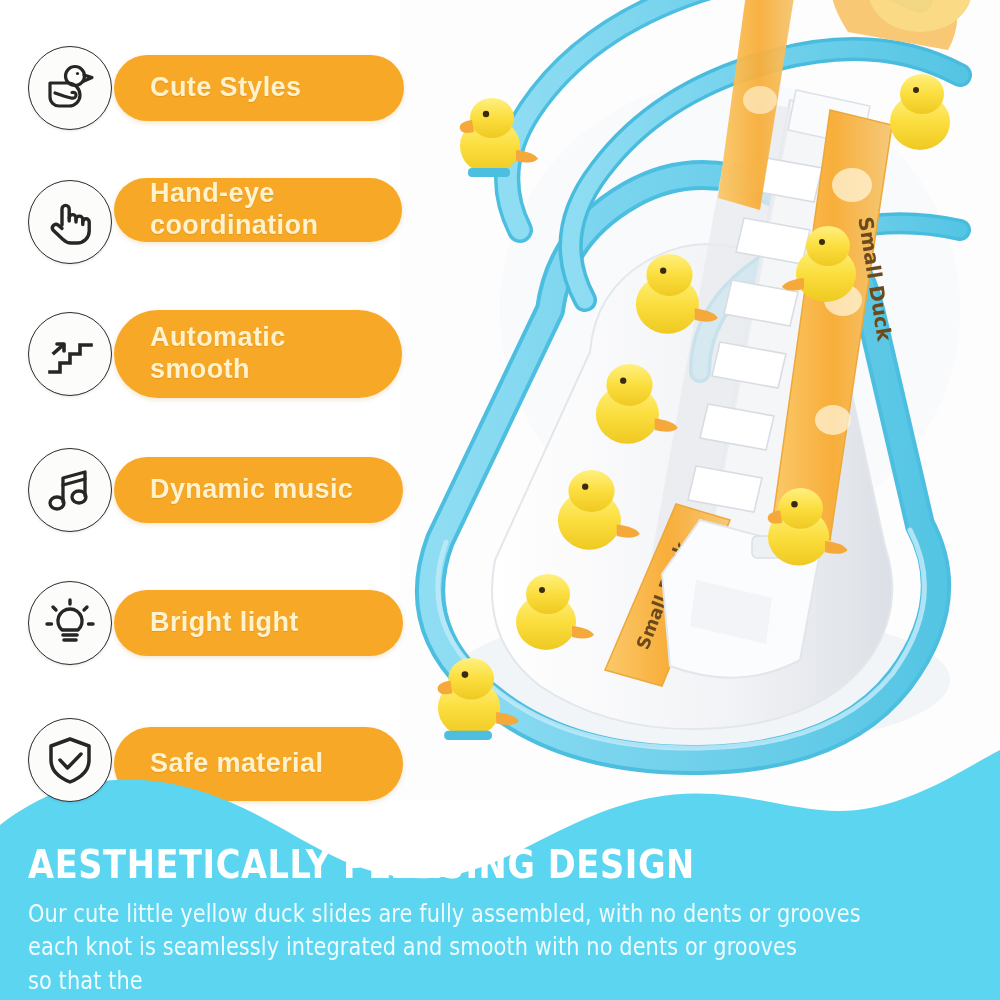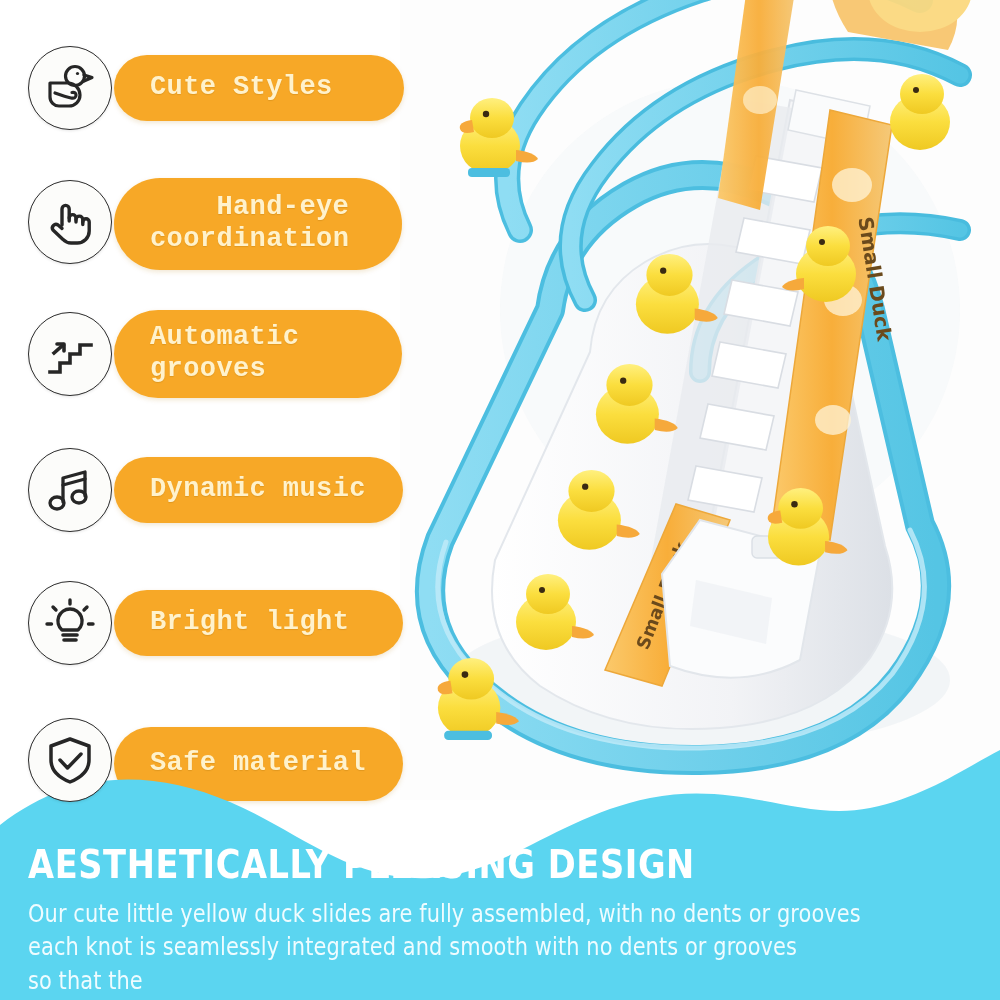--- a/index.html
+++ b/index.html
@@ -24,21 +24,21 @@
   .pill {
     position: absolute;
     background: #F7A827;
     border-radius: 48px;
     display: flex;
     align-items: center;
     box-shadow: 0 2px 5px rgba(180,120,10,0.18);
   }
   .pill-label {
     color: #FFF2CC;
-    font-family: Liberation Mono, monospace;
+    font-family: Liberation Sans, sans-serif;
     font-weight: bold;
     font-size: 27px;
     line-height: 1.18;
     letter-spacing: 0.4px;
     padding-left: 36px;
     padding-right: 18px;
     white-space: pre-line;
     text-shadow: 0 1px 1px rgba(160,105,8,0.25);
   }
   .icon-badge {
@@ -267,39 +267,39 @@
           <circle cx="31" cy="14" r="9.5"></circle>
           <path d="M40 13 l8 2.5 l-8 3.5"></path>
           <circle cx="33.5" cy="11.5" r="1.6" fill="#262626" stroke="none"></circle>
           <path d="M6 21 h18 a12 12 0 0 1 12 12 a11 11 0 0 1 -11 11 H15 a9 9 0 0 1 -9 -9 Z"></path>
           <path d="M11 31 q11 4 16 5 q5 1 5 -3 q0 -3 -4 -2.5"></path>
         </svg>
       </div>
     </div>
 
     <div class="feature-row" style="top:154px;">
-      <div class="pill" style="left:114px; top:24px; width:288px; height:92px;text-align:right;">
+      <div class="pill" style="left:114px; top:24px; width:288px; height:64px;">
         <span class="pill-label">Hand-eye
 coordination</span>
       </div>
       <div class="icon-badge" style="left:28px; top:26px;">
         <svg width="50" height="50" viewBox="0 0 50 50" fill="none" stroke="#262626" stroke-width="3.4" stroke-linecap="round" stroke-linejoin="round">
           <path d="M17 28 V12 a3.6 3.6 0 0 1 7.2 0 v12"></path>
           <path d="M24.2 21 a3.4 3.4 0 0 1 6.8 0 v4"></path>
           <path d="M31 22.5 a3.4 3.4 0 0 1 6.8 0 v5"></path>
           <path d="M37.8 25 a3.2 3.2 0 0 1 6.4 0 v9 a12 12 0 0 1 -12 12 h-6 a11 11 0 0 1 -8.2 -3.6
                    L8 33 a3.6 3.6 0 0 1 5 -5 l4 3.4"></path>
         </svg>
       </div>
     </div>
 
     <div class="feature-row" style="top:286px;">
       <div class="pill" style="left:114px; top:24px; width:288px; height:88px;">
         <span class="pill-label">Automatic
-grooves</span>
+smooth</span>
       </div>
       <div class="icon-badge" style="left:28px; top:26px;">
         <svg width="50" height="50" viewBox="0 0 50 50" fill="none" stroke="#262626" stroke-width="3.6" stroke-linecap="square" stroke-linejoin="miter">
           <path d="M5 43 h10 v-9 h10 v-9 h10 v-9 h11"></path>
           <path d="M9 24 l9 -8"></path>
           <path d="M12 15 h7 v7" stroke-linecap="round" stroke-linejoin="round"></path>
         </svg>
       </div>
     </div>
 

